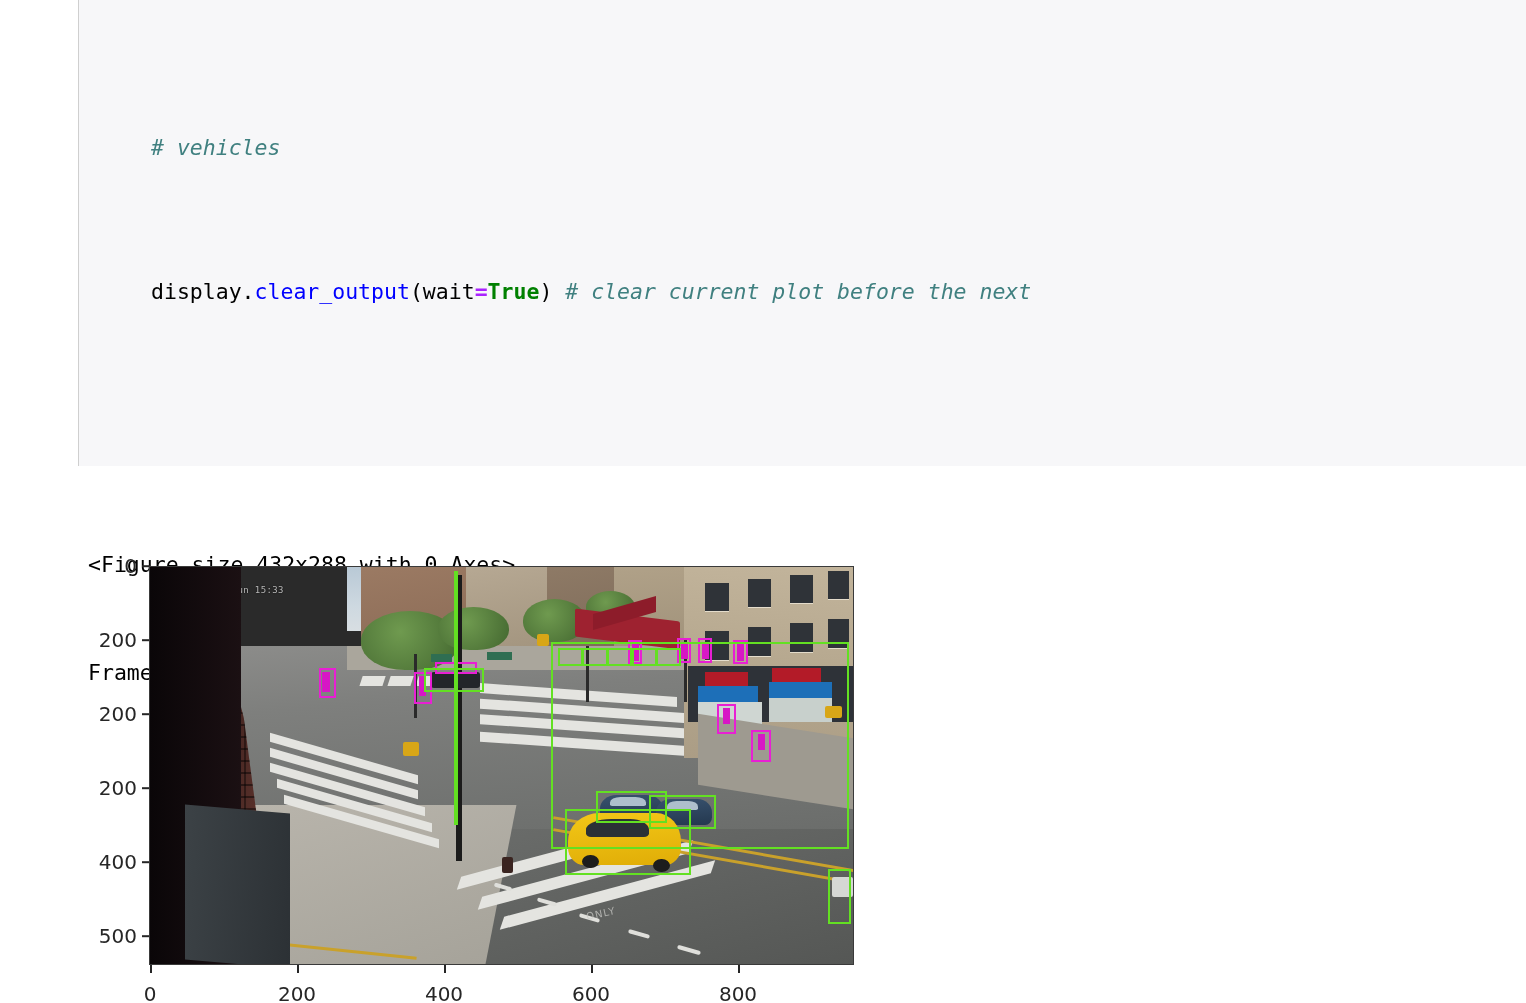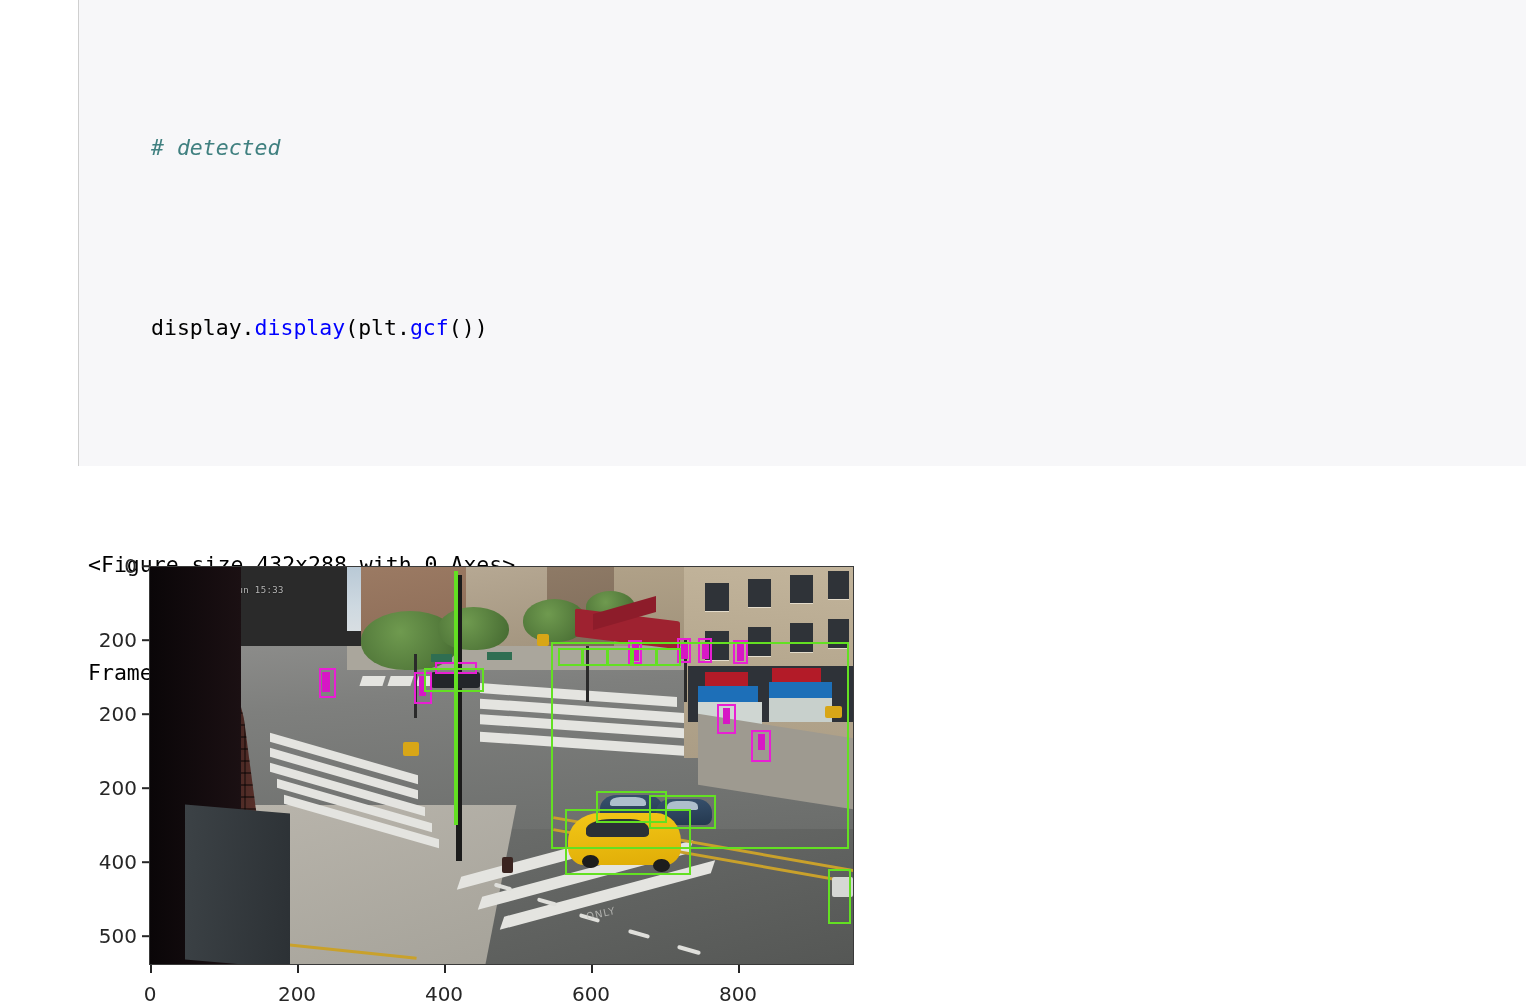--- a/index.html
+++ b/index.html
@@ -142,24 +142,24 @@
     font-size:10px;color:#c9c9c5;letter-spacing:1px;
     transform:rotate(-12deg);opacity:.75;
   }
 </style>
 </head>
 <body>
 
 <div class="code-cell">
   <div class="code-body">
 
-    <span class="ln"><span class="c-com"># detected</span></span>
-
-
-    <span class="ln"><span class="c-plain">display</span><span class="c-plain">.</span><span class="c-fn">display</span><span class="c-plain">(</span><span class="c-plain">plt</span><span class="c-plain">.</span><span class="c-fn">gcf</span><span class="c-plain">())</span></span>
+    <span class="ln"><span class="c-com"># vehicles</span></span>
+
+    <span class="ln"><span class="c-plain">display</span><span class="c-plain">.</span><span class="c-fn">clear_output</span><span class="c-plain">(</span><span class="c-plain">wait</span><span class="c-op">=</span><span class="c-kw">True</span><span class="c-plain">) </span><span class="c-com"># clear current plot before the next</span></span>
+
 
     
 
     
 
     
 
     
 
     

